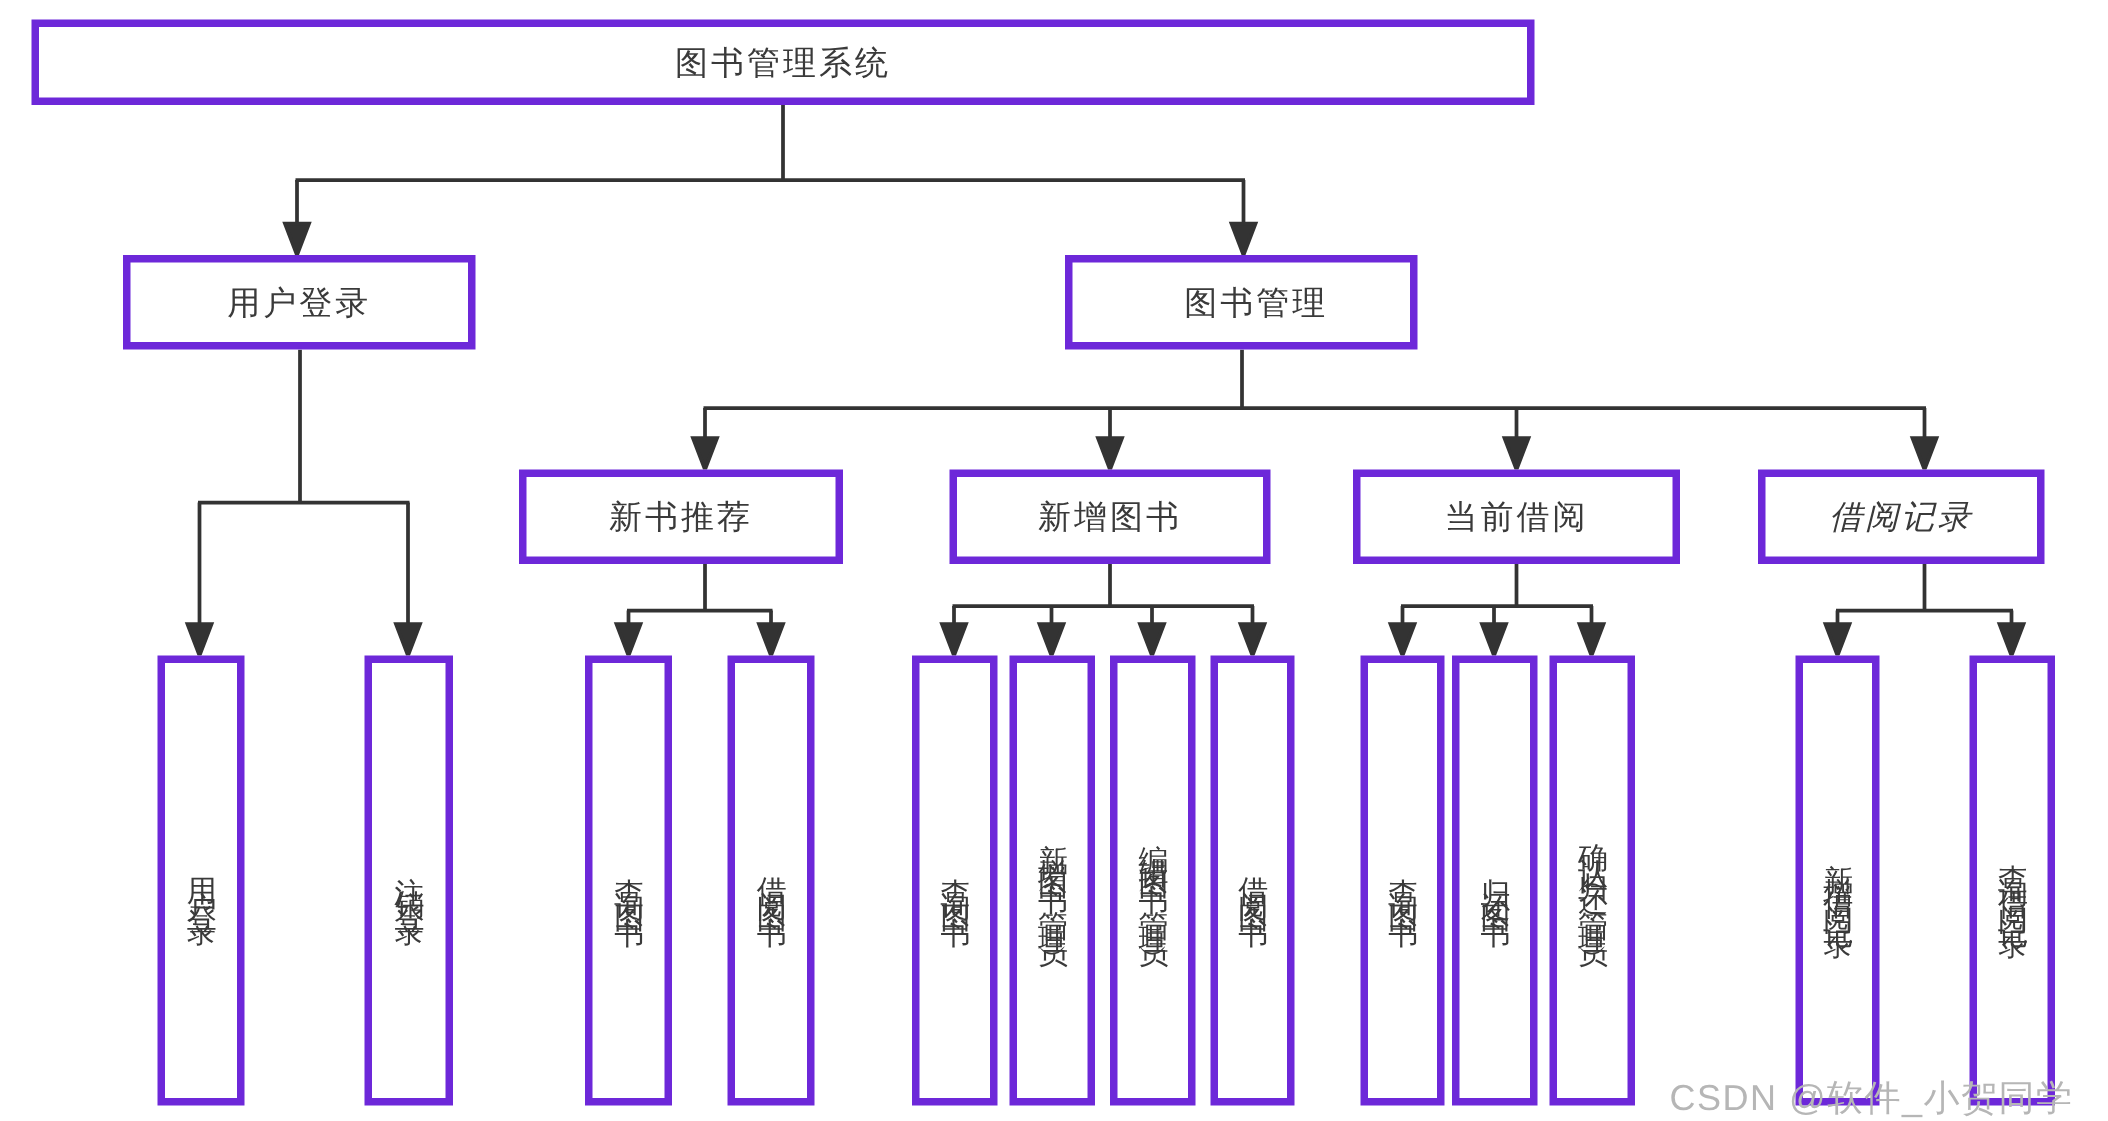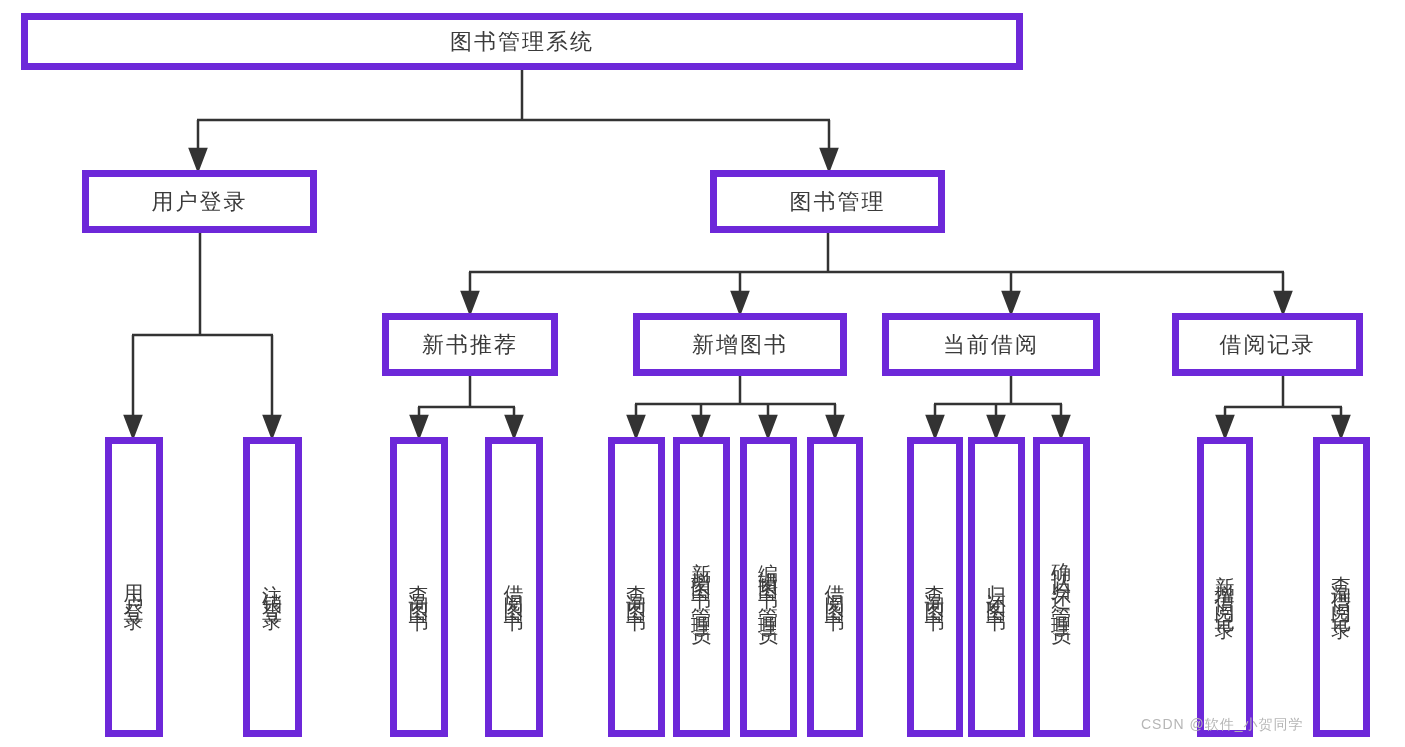--- a/index.html
+++ b/index.html
@@ -8,45 +8,45 @@
     width:1405px;height:747px;
     background:#ffffff;
     font-family:"Liberation Sans", sans-serif;
     overflow:hidden;
   }
   #wires{position:absolute;left:0;top:0;z-index:0;}
   .node{
     position:absolute;
     box-sizing:border-box;
     background:#ffffff;
-    border:7px solid #6d28d9;
+    border:5px solid #6d28d9;
     color:#3a3a3a;
     display:flex;
     align-items:center;
     justify-content:center;
     z-index:1;
   }
   .hbox{
     font-size:22px;
     letter-spacing:2px;
     white-space:nowrap;
   }
   .vbox{
     writing-mode:vertical-rl;
     text-orientation:mixed;
     font-size:20px;
     letter-spacing:9px;
     line-height:1;
   }
   .watermark{
     position:absolute;
-    left:1141px;
+    left:1113px;
     top:716px;
     z-index:2;
-    font-size:14px;
+    font-size:24px;
     color:#b6b6b6;
     letter-spacing:1px;
     white-space:nowrap;
   }
 </style>
 </head>
 <body>
 
 <div id="canvas">
 
@@ -112,24 +112,24 @@
       <line x1="1341" y1="407" x2="1341" y2="420"></line>
       <polygon points="1333,416 1349,416 1341,437"></polygon>
     </g>
   </svg>
 
   <div class="node hbox" style="left:21px;top:13px;width:1002px;height:57px;">图书管理系统</div>
 
   <div class="node hbox" style="left:82px;top:170px;width:235px;height:63px;">用户登录</div>
   <div class="node hbox" style="left:710px;top:170px;width:235px;height:63px;padding-left:20px;">图书管理</div>
 
-  <div class="node hbox" style="left:382px;top:313px;width:176px;height:63px;">新书推荐</div>
+  <div class="node hbox" style="left:346px;top:313px;width:216px;height:63px;">新书推荐</div>
   <div class="node hbox" style="left:633px;top:313px;width:214px;height:63px;">新增图书</div>
-  <div class="node hbox" style="left:882px;top:313px;width:218px;height:63px;">当前借阅</div>
-  <div class="node hbox" style="left:1172px;top:313px;width:191px;height:63px;">借阅记录</div>
+  <div class="node hbox" style="left:902px;top:313px;width:218px;height:63px;">当前借阅</div>
+  <div class="node hbox" style="left:1172px;top:313px;width:191px;height:63px;font-style:italic;">借阅记录</div>
 
   <div class="node vbox" style="left:105px;top:437px;width:58px;height:300px;">用户登录</div>
   <div class="node vbox" style="left:243px;top:437px;width:59px;height:300px;">注销登录</div>
 
   <div class="node vbox" style="left:390px;top:437px;width:58px;height:300px;">查询图书</div>
   <div class="node vbox" style="left:485px;top:437px;width:58px;height:300px;">借阅图书</div>
 
   <div class="node vbox" style="left:608px;top:437px;width:57px;height:300px;">查询图书</div>
   <div class="node vbox" style="left:673px;top:437px;width:57px;height:300px;">新增图书（管理员）</div>
   <div class="node vbox" style="left:740px;top:437px;width:57px;height:300px;">编辑图书（管理员）</div>

